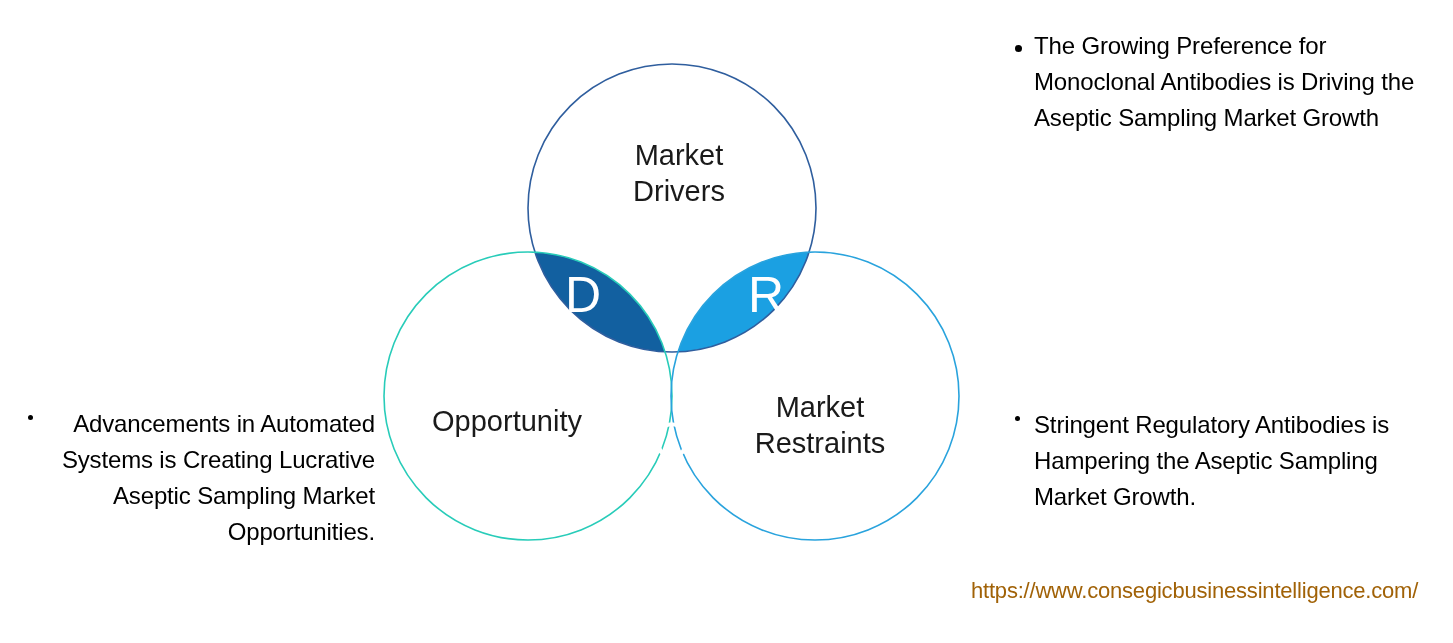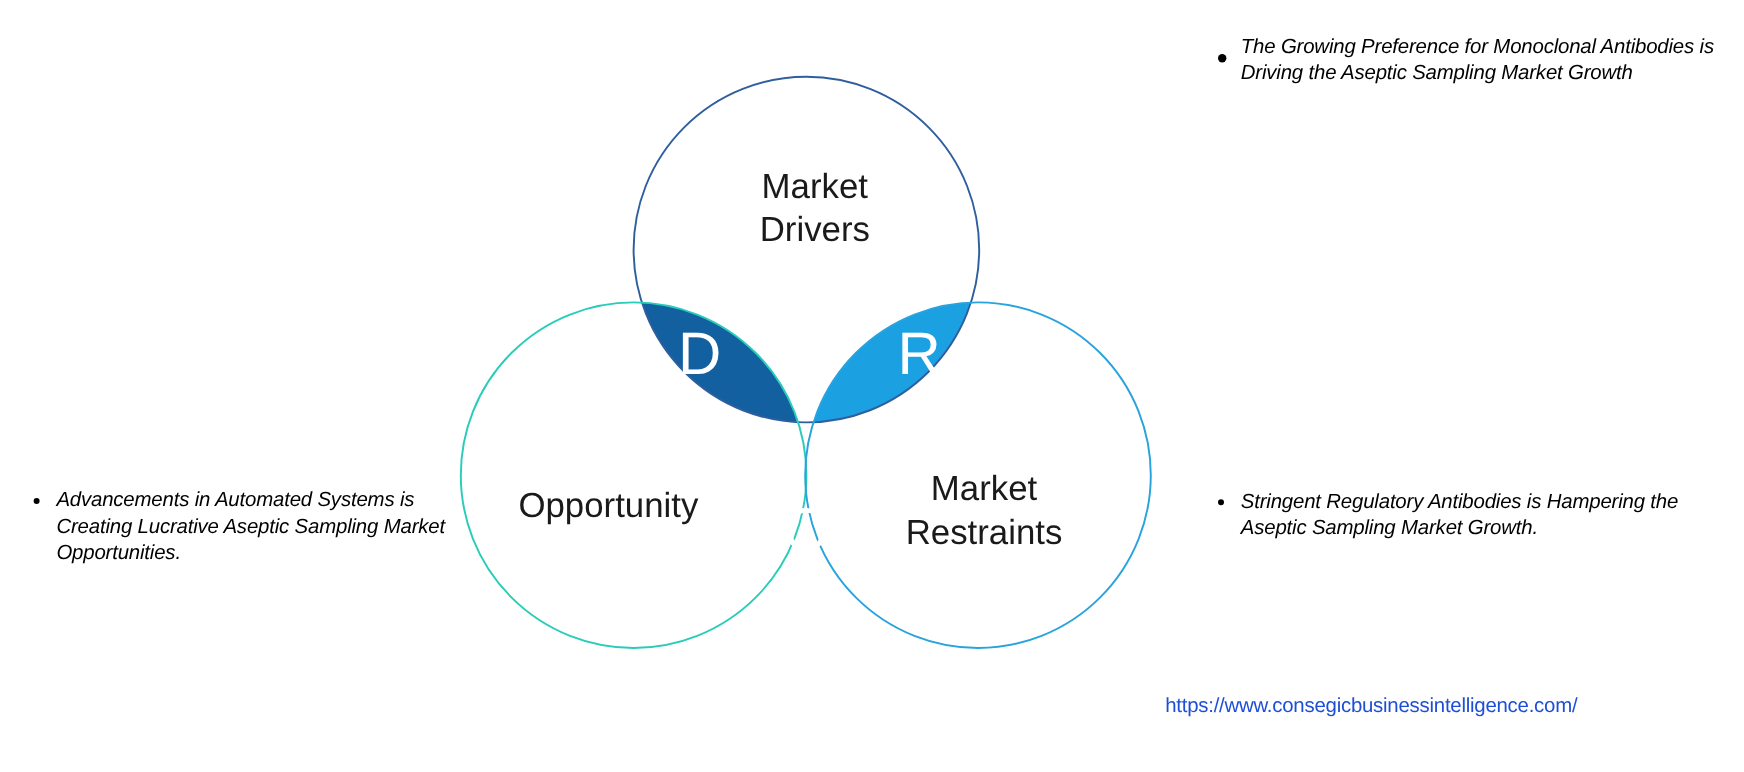--- a/index.html
+++ b/index.html
@@ -42,55 +42,54 @@
   }
 
   
   .callout {
     position: absolute;
     font-family: "Liberation Sans", sans-serif;
   }
   .bullet-item {
     position: relative;
     display: block;
-    font-size: 17px;
-    line-height: 22px;
+    font-size: 24px;
+    line-height: 36px;
     color: #000000;
     padding-left: 27px;
     margin: 0 0 19px 0;
     letter-spacing: -0.15px;
-    font-style: italic;
   }
   .bullet-item:last-child { margin-bottom: 0; }
 
   .bullet-dot {
     position: absolute;
     left: 8px;
     width: 6px;
     height: 6px;
     border-radius: 50%;
     background: #000000;
   }
   
   .dot-low  { top: 17px; width: 7px; height: 7px; }
   
   .dot-mid  { top: 9px;  width: 5px; height: 5px; }
 
   #callout-topright  { left: 1007px; top: 28px;  width: 430px; }
-  #callout-left      { left: 20px;   top: 406px; width: 355px; }
+  #callout-left      { left: 20px;   top: 406px; width: 355px; text-align: right; }
   #callout-bottomright { left: 1007px; top: 407px; width: 400px; }
 
   
   #source-url {
     position: absolute;
     left: 971px;
     top: 578px;
     font-family: "Liberation Sans", sans-serif;
-    font-size: 17px;
-    color: #1d4ed8;
+    font-size: 22px;
+    color: #a16207;
     letter-spacing: -0.2px;
     white-space: nowrap;
   }
 </style>
 </head>
 <body>
 
 <div id="page">
 
   <div id="venn-wrap">

